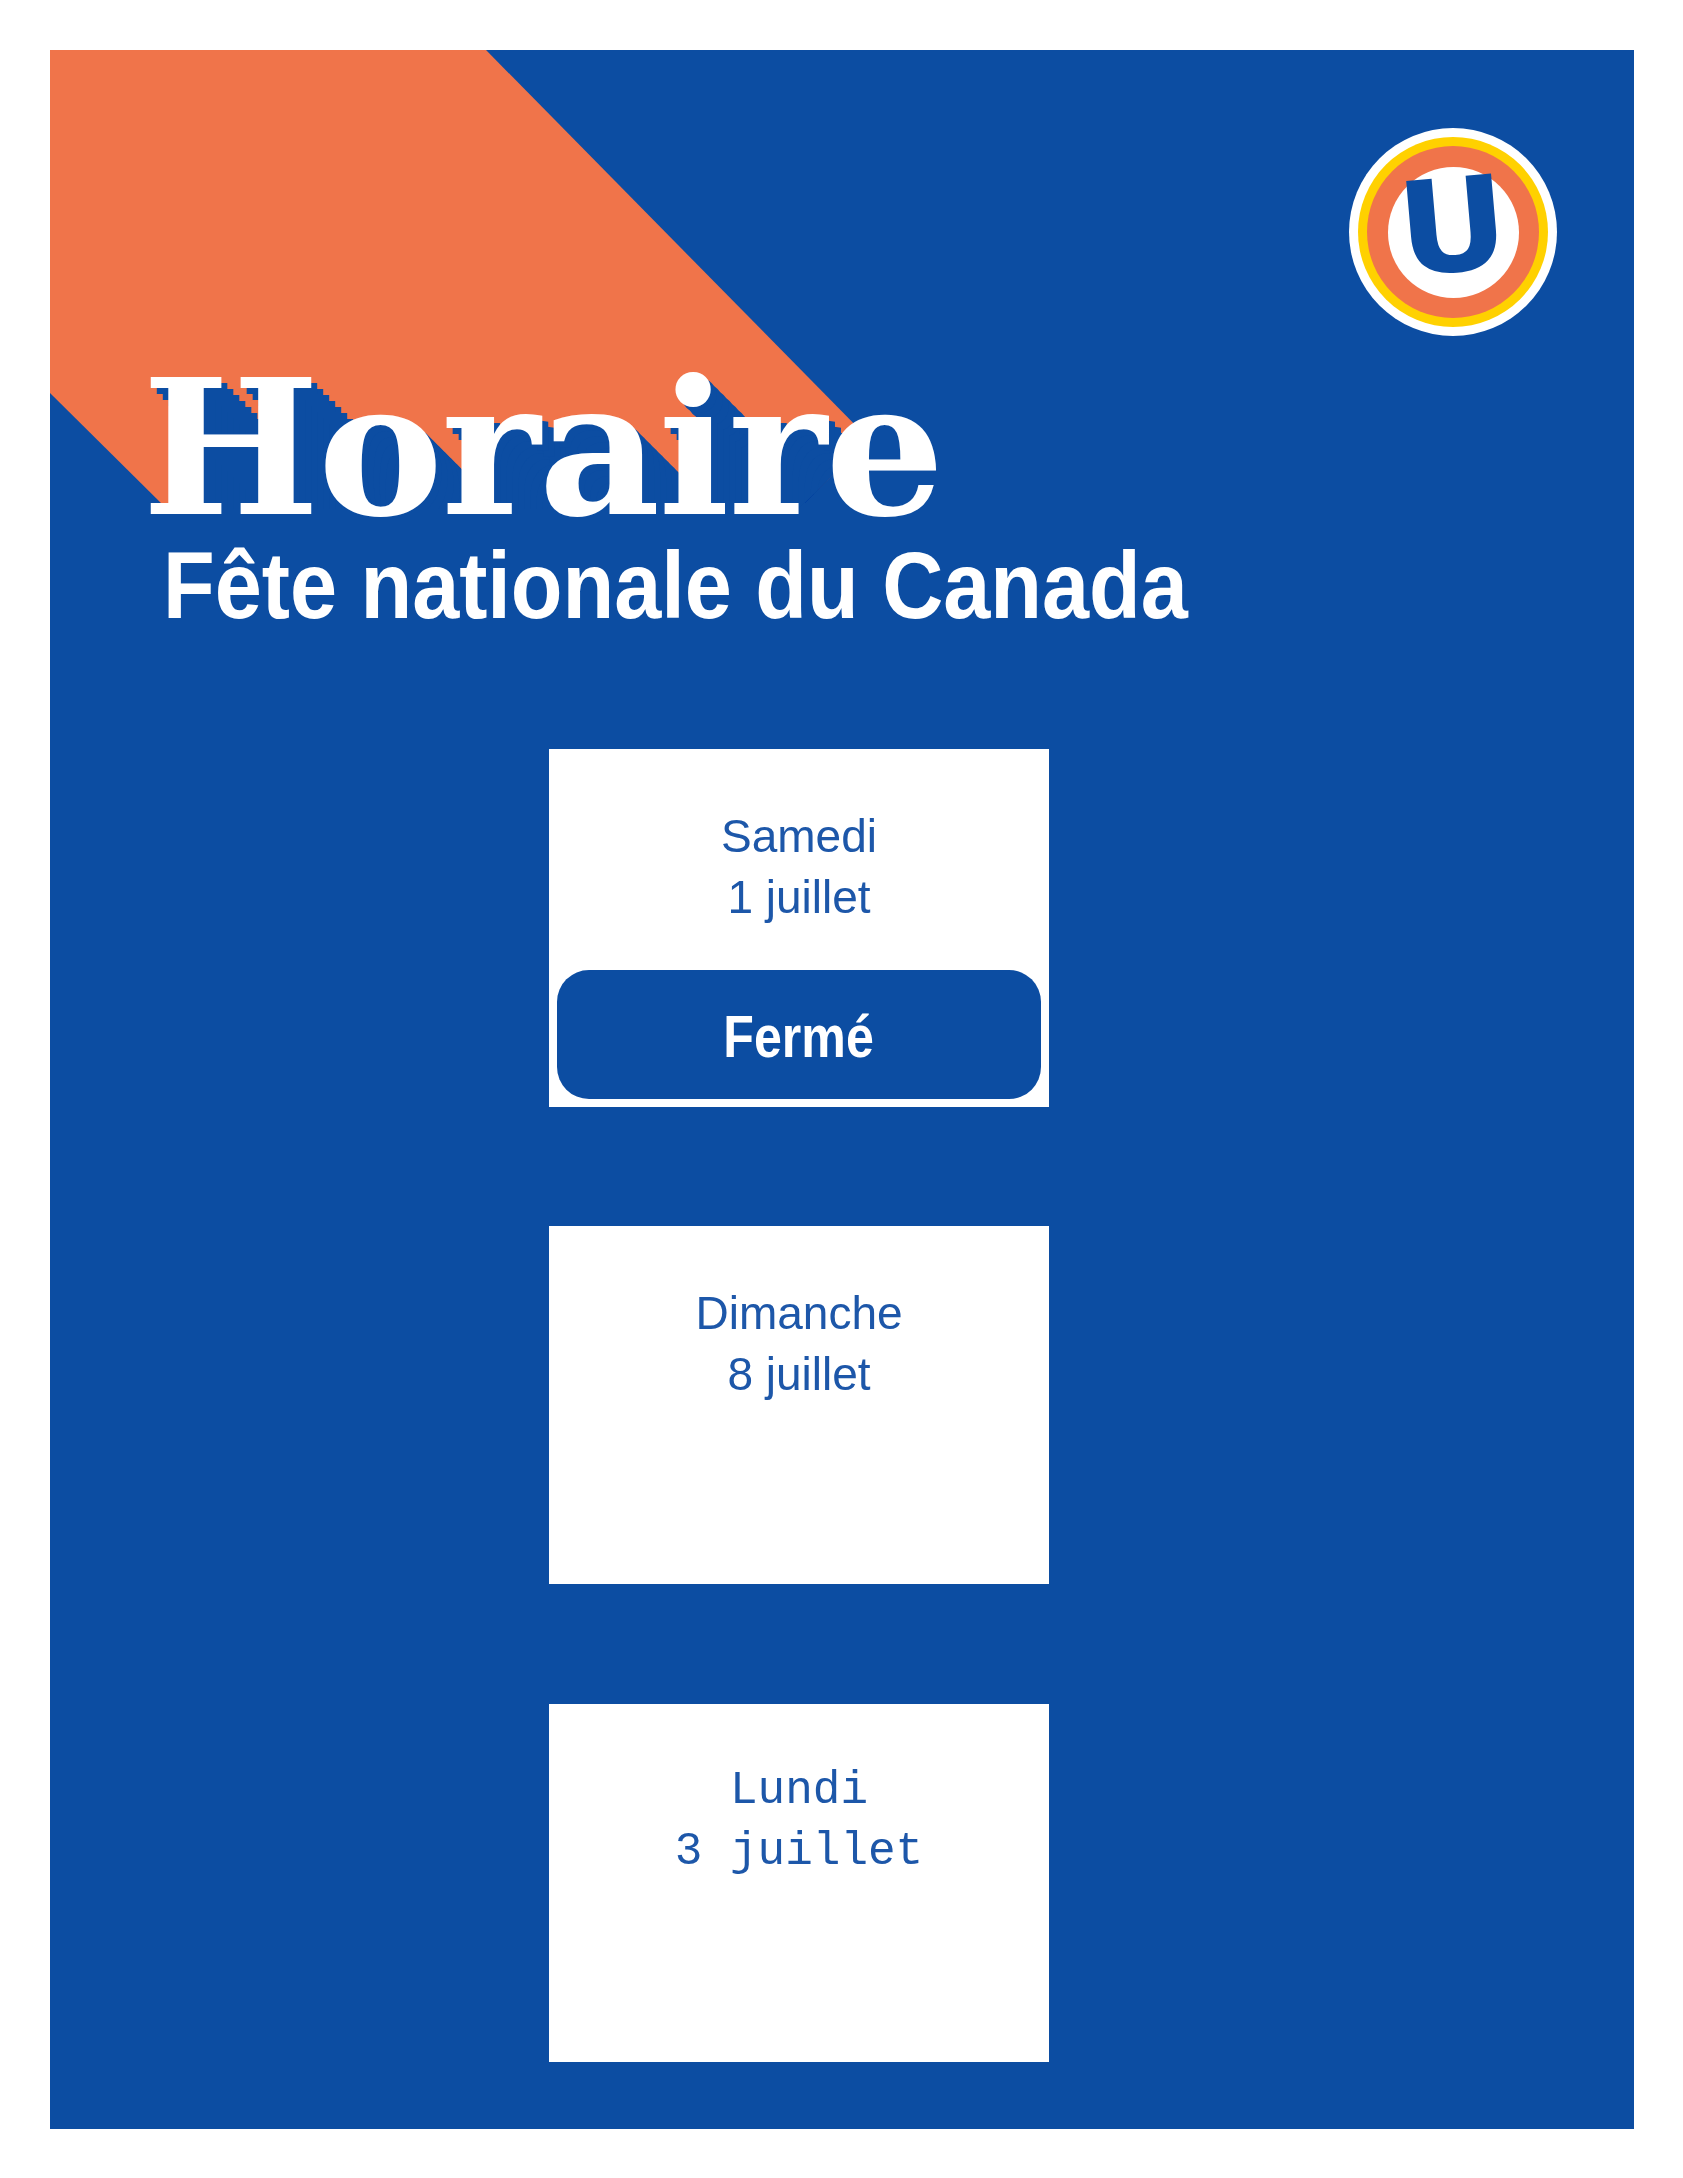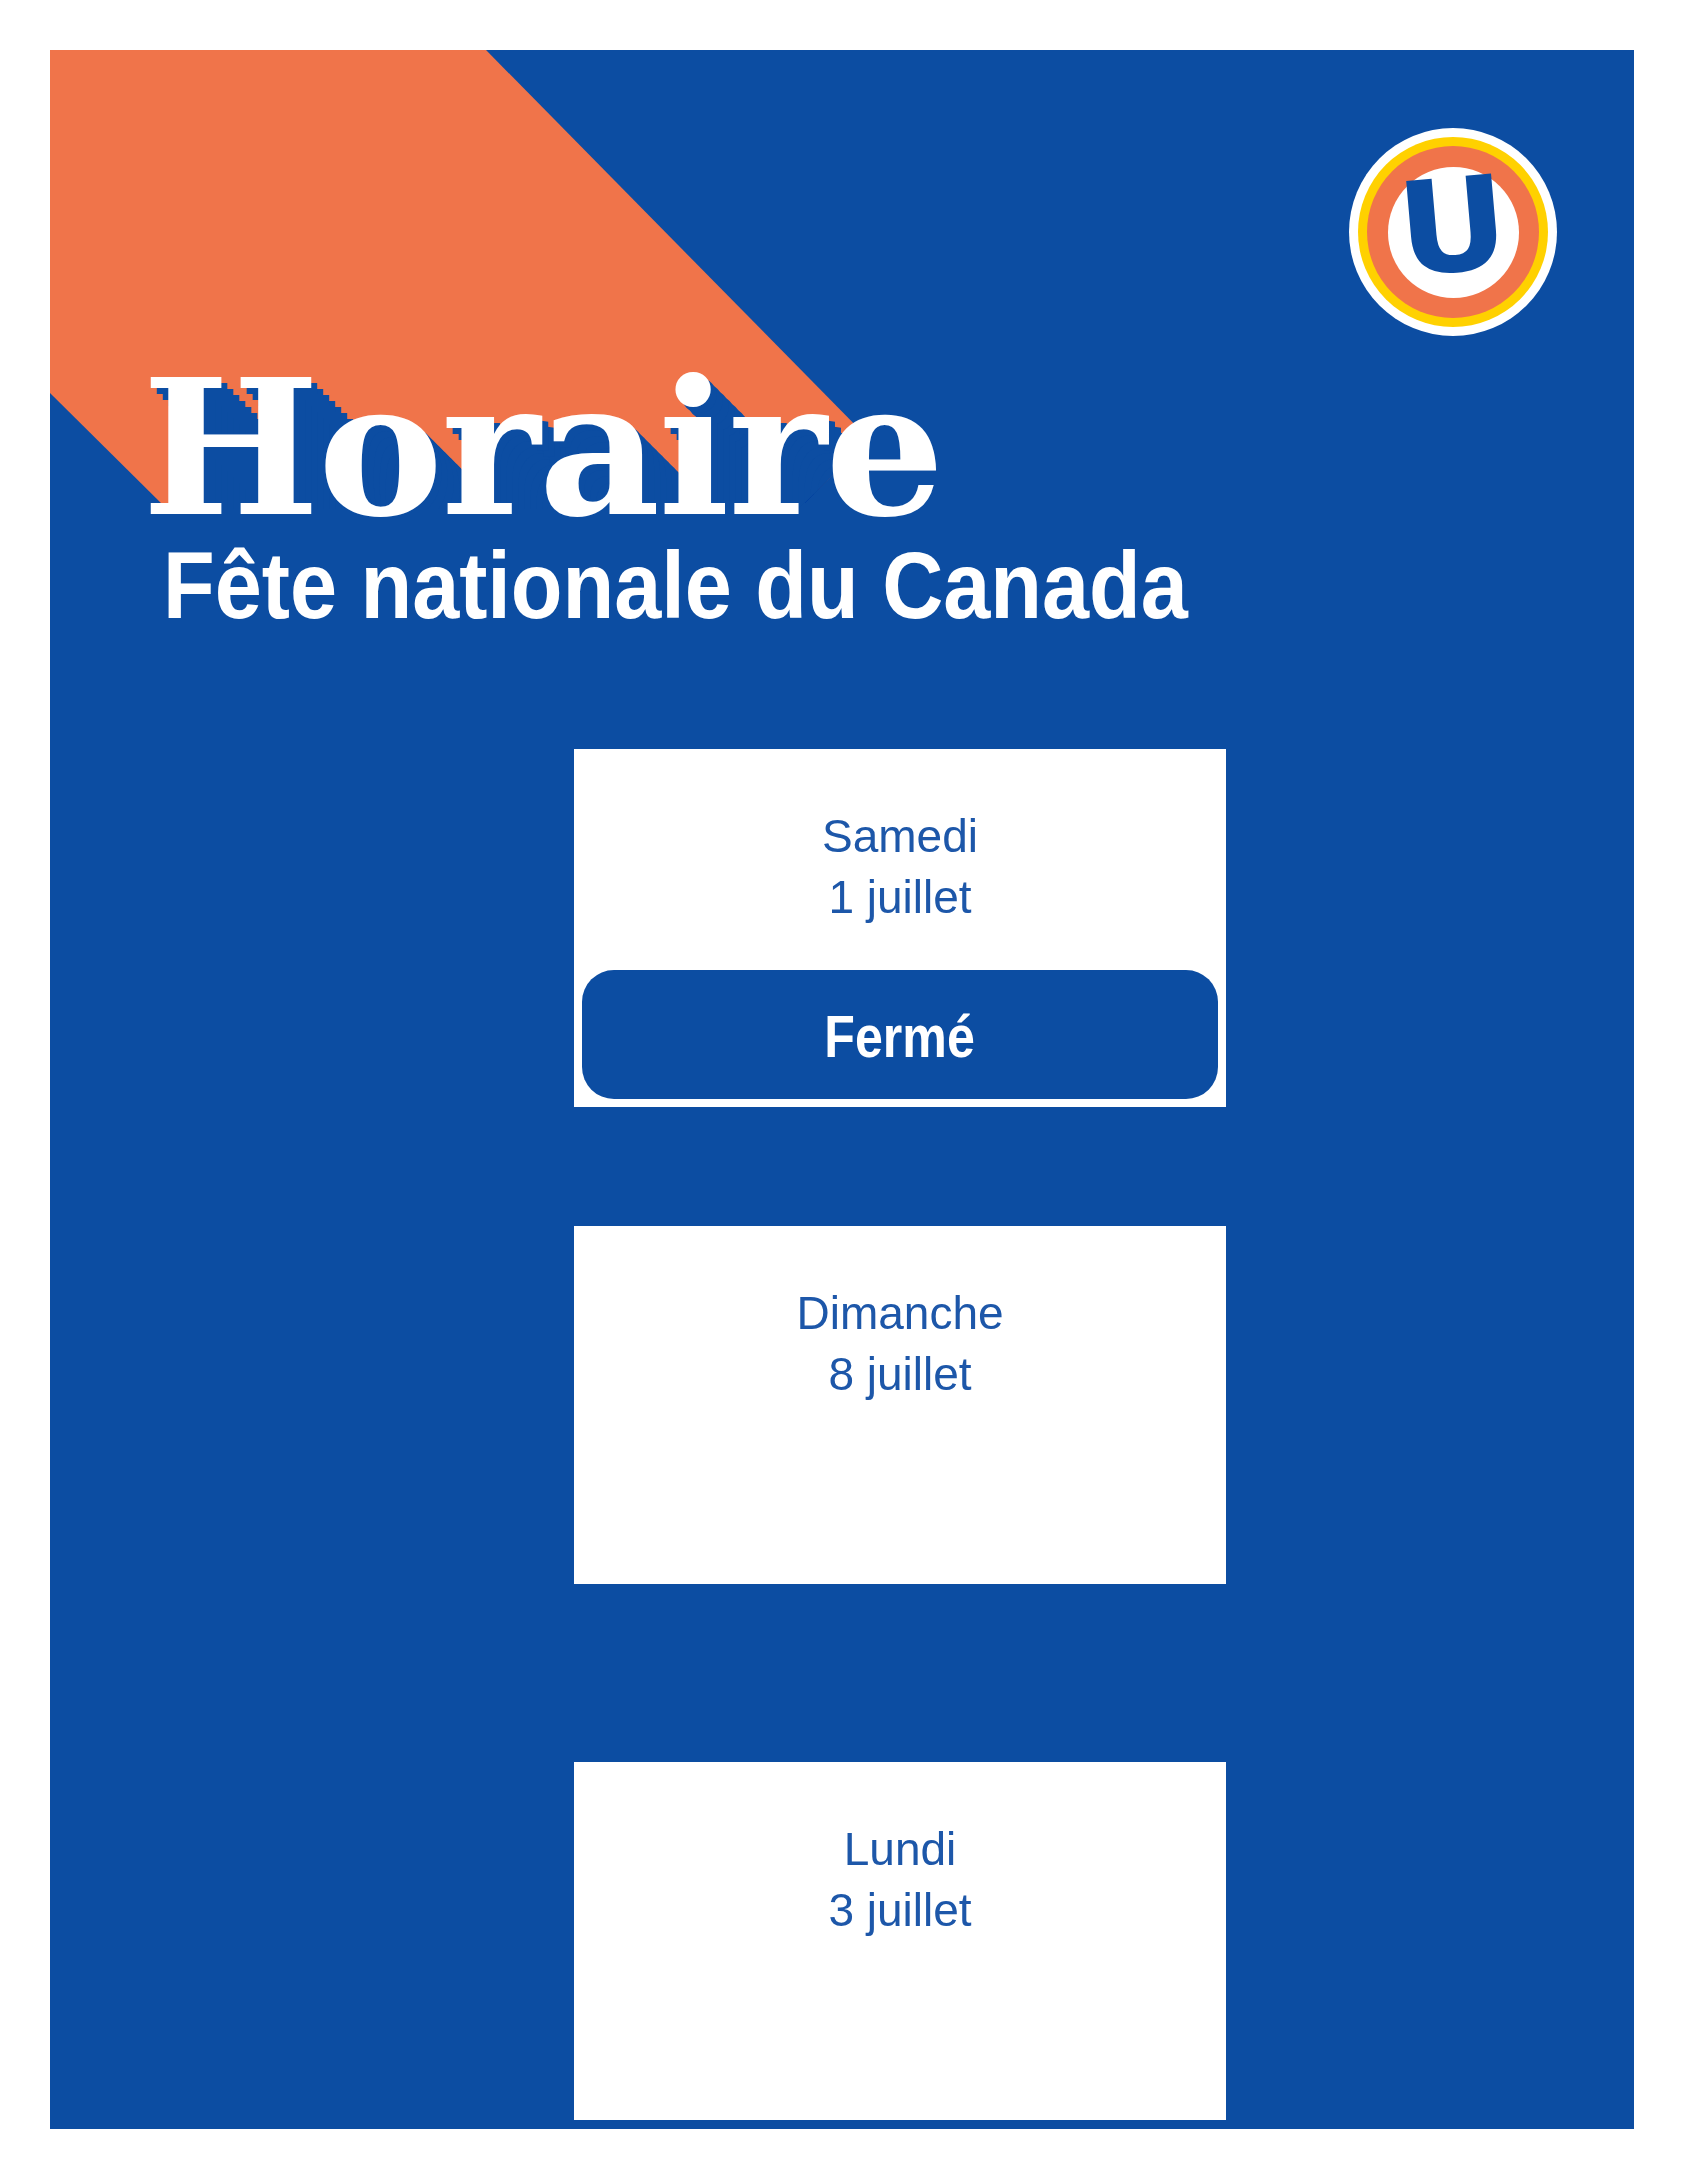--- a/index.html
+++ b/index.html
@@ -86,27 +86,26 @@
     display:flex;align-items:center;justify-content:center;
   }
   .logo-letter{
     font-family:"DejaVu Sans","Liberation Sans",sans-serif;
     font-weight:bold;font-size:129px;line-height:129px;
     color:var(--blue);
     transform:rotate(-5deg) translateY(-6px) scaleX(1.05);
   }
   
   .card{
-    position:absolute;left:499px;width:652px;height:358px;
+    position:absolute;left:499px;width:500px;height:358px;
     background:var(--white);
-    margin-left:25px;
   }
   .card-1{top:699px;}
   .card-2{top:1176px;text-decoration:underline;}
-  .card-3{top:1712px;}
+  .card-3{top:1654px;font-family:Liberation Mono, monospace;}
   .day-block{
     position:absolute;left:0;top:0;right:0;height:221px;
     display:flex;flex-direction:column;align-items:center;justify-content:center;
     padding-top:14px;
     color:var(--day-text);
     font-size:46px;line-height:61px;
     text-align:center;
   }
   .hours-panel{
     position:absolute;left:8px;right:8px;top:221px;bottom:8px;

